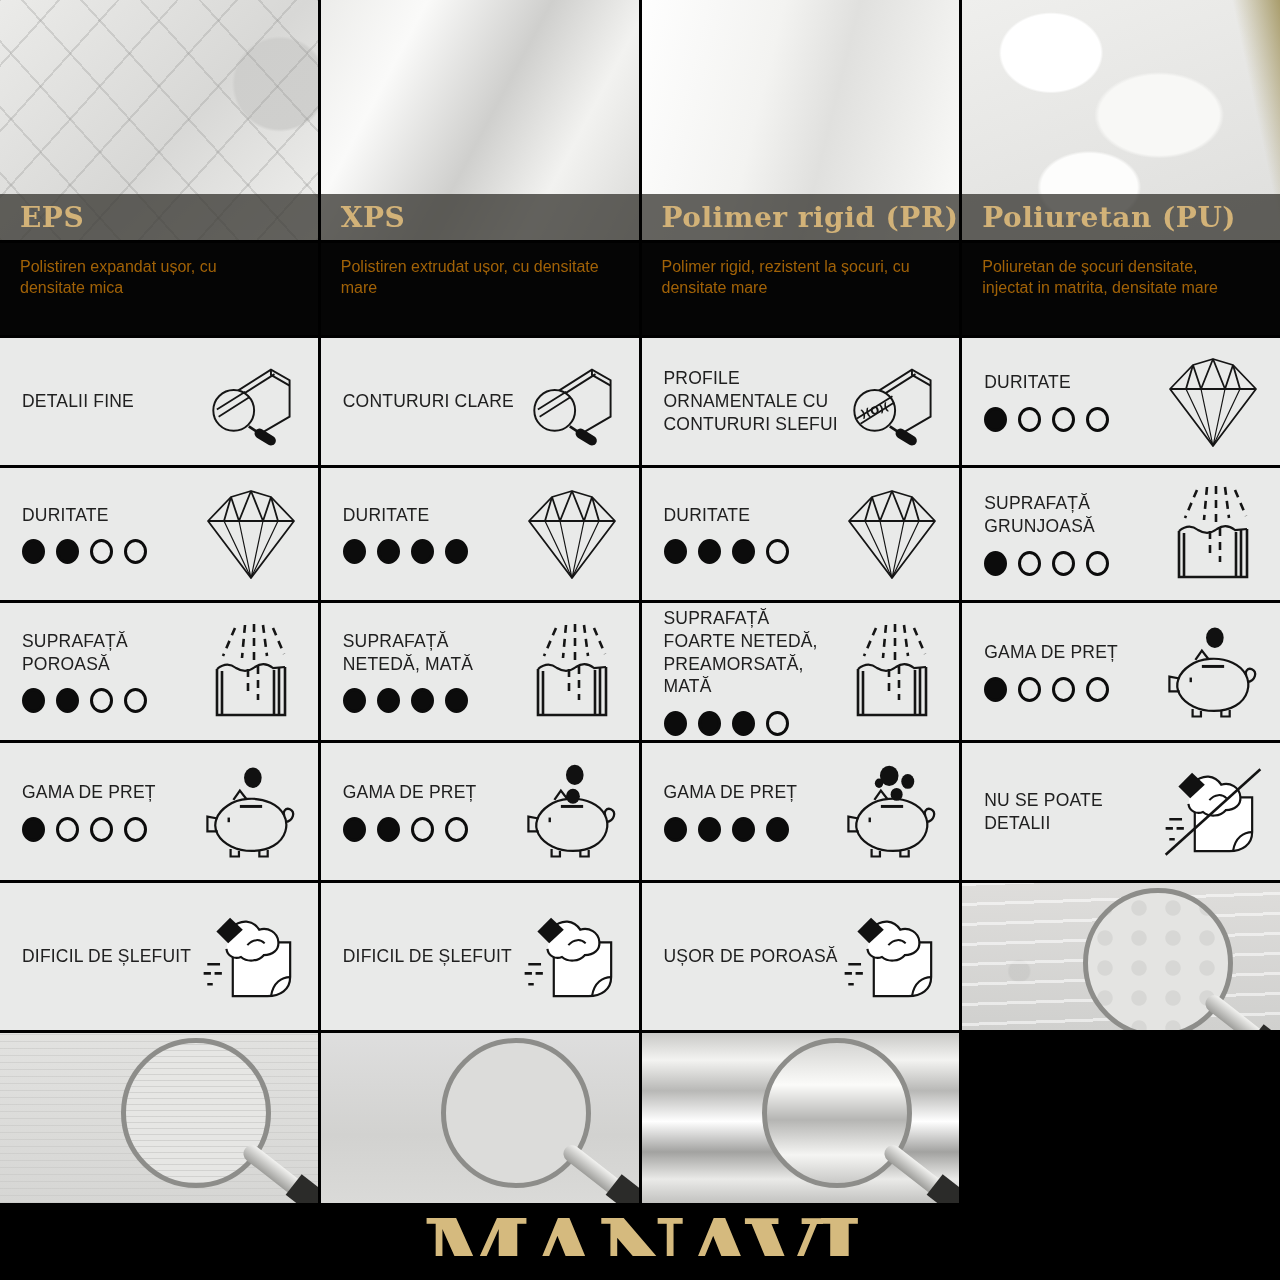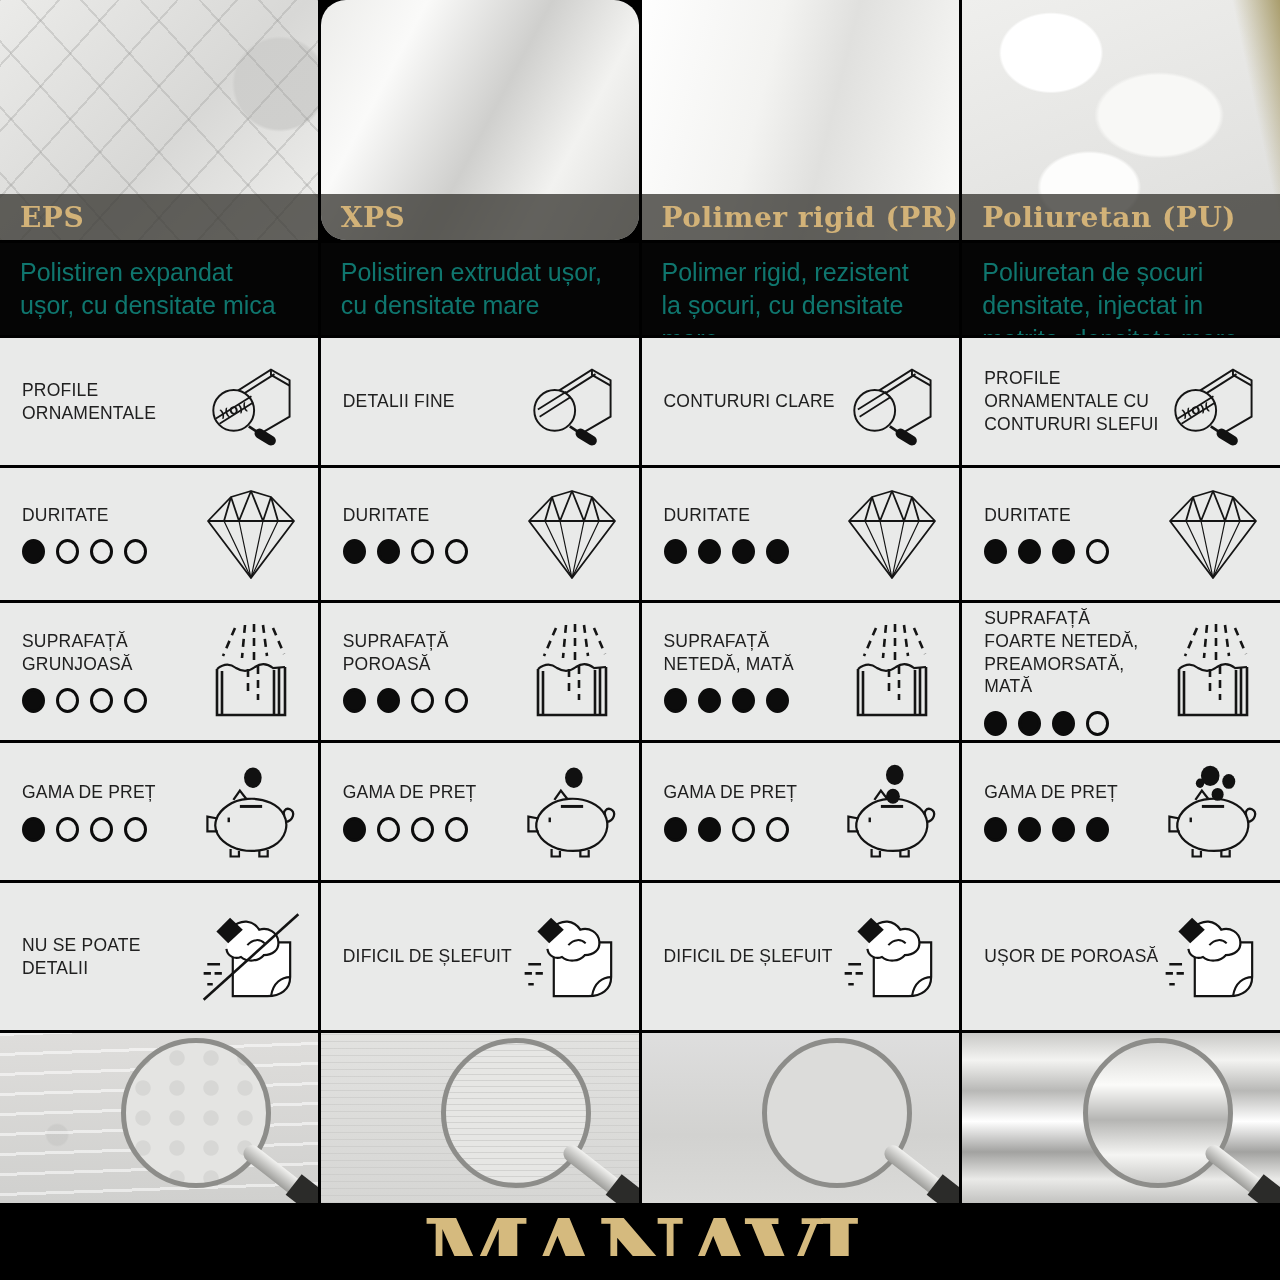--- a/index.html
+++ b/index.html
@@ -8,33 +8,33 @@
   .grid{display:grid;grid-template-columns:repeat(4,1fr);grid-template-rows:240px 92px 127px 132px 137px 137px 147px 170px;gap:3px;background:#000;height:1203px;}
   .cell{background:#e9eae9;position:relative;overflow:hidden;}
 
   
   .photo{position:relative;}
   .photo-eps{background:
     repeating-linear-gradient(48deg, rgba(150,150,148,.30) 0 2px, transparent 2px 44px),
     repeating-linear-gradient(-48deg, rgba(150,150,148,.30) 0 2px, transparent 2px 44px),
     radial-gradient(circle at 88% 35%, rgba(205,205,203,.9) 0 14%, transparent 15%),
     linear-gradient(135deg,#ebebe9 0%,#d8d8d6 55%,#f0f0ee 100%);}
-  .photo-xps{background:linear-gradient(118deg,#ececea 0%,#fafaf9 24%,#cfcfcd 52%,#f2f2f0 74%,#d9d9d7 100%);border-radius:25px;}
+  .photo-xps{background:linear-gradient(118deg,#ececea 0%,#fafaf9 24%,#cfcfcd 52%,#f2f2f0 74%,#d9d9d7 100%);}
   .photo-pr{background:linear-gradient(104deg,#fefefe 0%,#f3f3f1 38%,#e0e0de 58%,#fbfbf9 100%);}
   .photo-pu{background:
     linear-gradient(258deg,#a99d6c 0%, rgba(169,157,108,0) 13%),
     radial-gradient(90px 70px at 28% 22%, #ffffff 0 55%, transparent 58%),
     radial-gradient(120px 80px at 62% 48%, #f8f8f6 0 50%, transparent 54%),
     radial-gradient(100px 70px at 40% 78%, #fdfdfc 0 48%, transparent 52%),
     linear-gradient(160deg,#efefed 0%,#dededc 100%);}
   .title-band{position:absolute;left:0;right:0;bottom:0;height:46px;background:rgba(58,56,51,.78);display:flex;align-items:center;padding-left:20px;}
   .col-title{font-family:"DejaVu Serif","Liberation Serif",serif;font-weight:bold;font-size:28px;color:#d2b278;letter-spacing:.5px;white-space:nowrap;}
 
   
-  .desc{background:#050505;color:#0f766e;font-size:25px;line-height:1.33;padding:13px 14px 0 20px;}
+  .desc{background:#050505;color:#a16207;font-size:16px;line-height:1.33;padding:13px 14px 0 20px;}
   .desc span{display:block;max-width:262px;}
 
   
   .feat{display:flex;align-items:center;justify-content:space-between;padding:0 16px 0 22px;}
   .f-text{max-width:176px;}
   .f-label{font-size:17.5px;color:#202020;letter-spacing:.2px;line-height:1.3;}
   .dots{display:flex;gap:11px;margin-top:13px;}
   .dot{width:23px;height:25px;border-radius:50%;border:3.5px solid #0c0c0c;box-sizing:border-box;background:transparent;}
   .dot.filled{background:#0c0c0c;}
   .f-icon{flex:0 0 auto;width:102px;height:100px;}
@@ -171,29 +171,20 @@
       </div>
     <div class="cell desc">
         <span>Polimer rigid, rezistent la șocuri, cu densitate mare</span>
       </div>
     <div class="cell desc">
         <span>Poliuretan de șocuri densitate, injectat in matrita, densitate mare</span>
       </div>
 
     <div class="cell feat">
       <div class="f-text">
-          <div class="f-label">PROFILE ORNAMENTALE</div>
-        </div>
-      <div class="f-icon"><svg viewBox="0 0 115 95">
-            <use href="#icon-cornice"></use>
-            <use href="#lens-ornament"></use>
-          </svg></div>
-    </div>
-    <div class="cell feat">
-      <div class="f-text">
           <div class="f-label">DETALII FINE</div>
         </div>
       <div class="f-icon"><svg viewBox="0 0 115 95">
             <use href="#icon-cornice"></use>
             <use href="#lens-plain"></use>
           </svg></div>
     </div>
     <div class="cell feat">
       <div class="f-text">
           <div class="f-label">CONTURURI CLARE</div>

